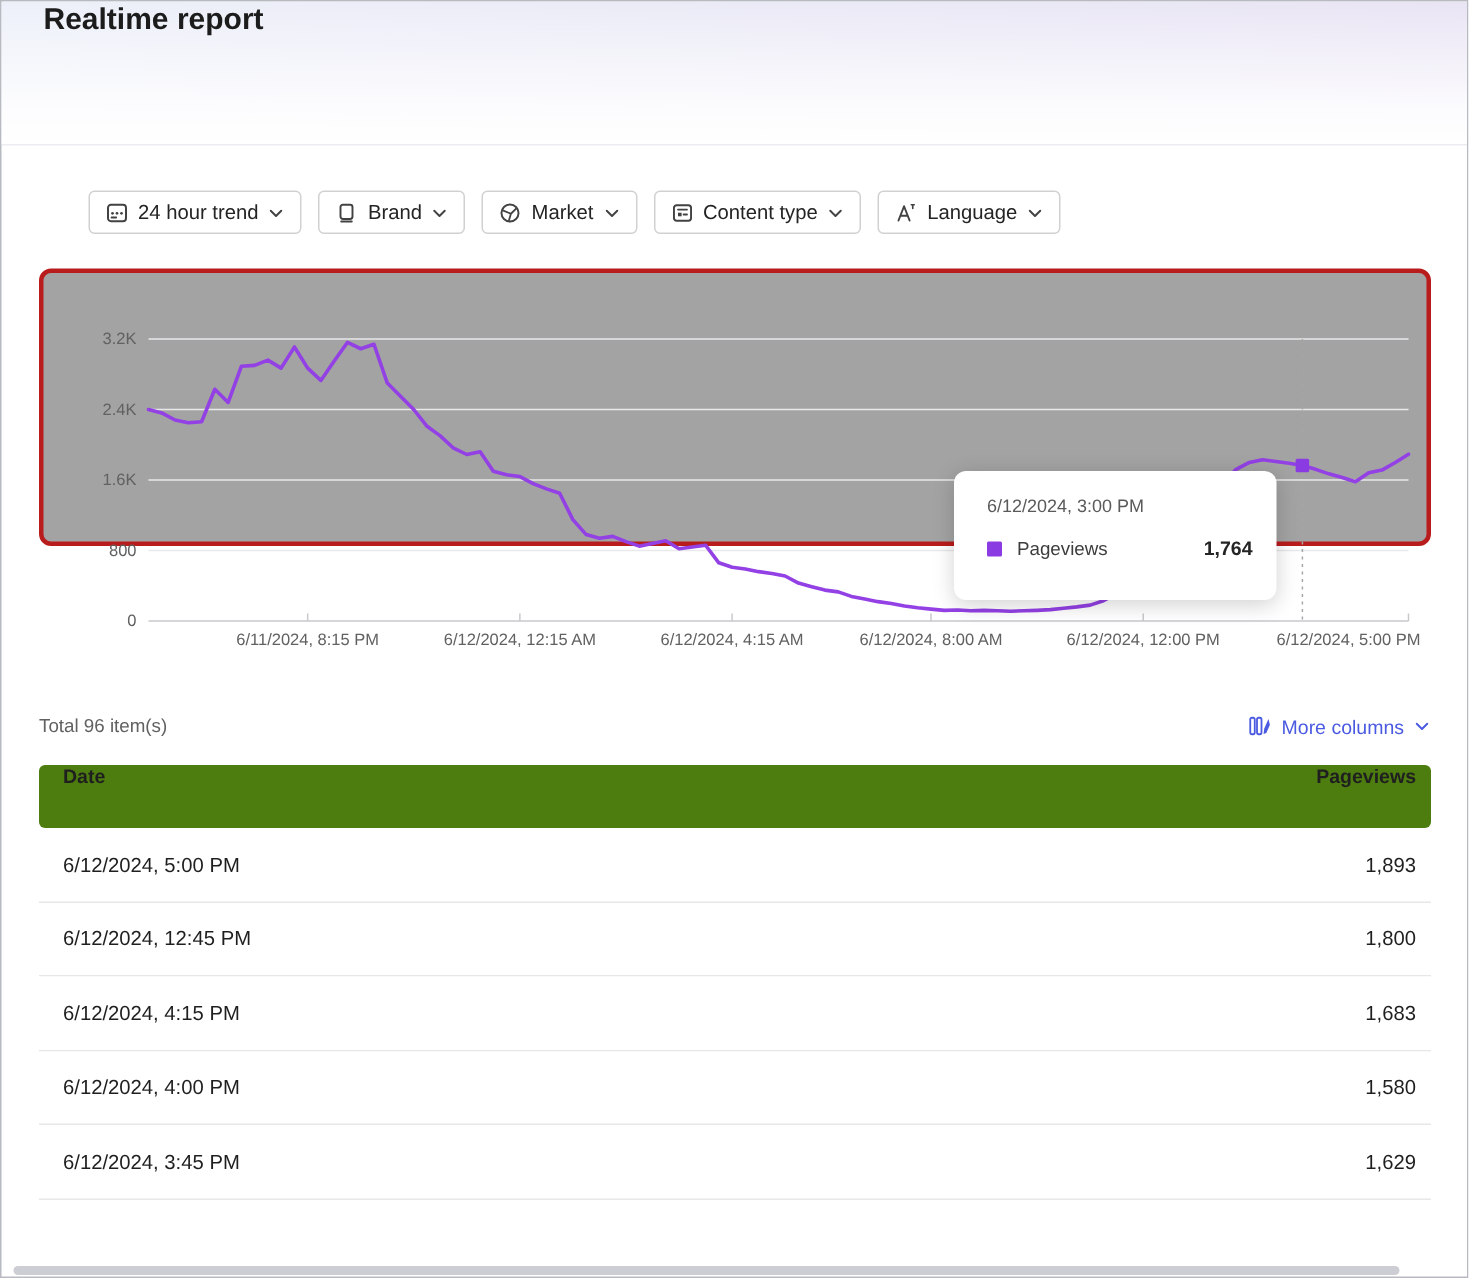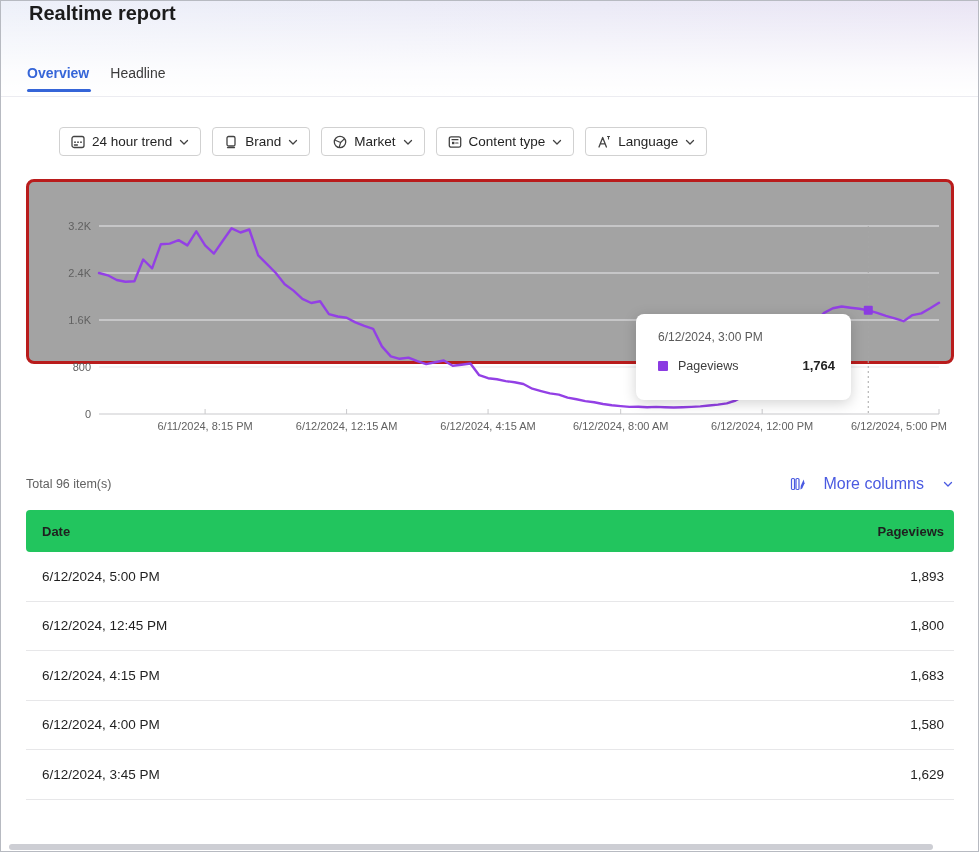--- a/index.html
+++ b/index.html
@@ -31,49 +31,40 @@
     box-shadow:0 3px 14px rgba(0,0,0,.18);box-sizing:border-box;padding:16px 16px 0 22px;z-index:5;}
   .tt-title{font-size:12px;color:#5a5a5a;}
   .tt-row{display:flex;align-items:center;margin-top:14px;}
   .tt-swatch{width:10px;height:10px;border-radius:1px;background:#8b3be2;}
   .tt-series{margin-left:10px;font-size:12.5px;color:#3d3d3d;}
   .tt-value{margin-left:auto;font-size:13px;font-weight:700;color:#242424;}
 
   
   .table-toolbar{position:absolute;left:25px;top:471px;width:928px;height:24px;display:flex;align-items:center;justify-content:space-between;}
   .total-text{font-size:12.5px;color:#616161;}
-  .more-columns{display:flex;align-items:center;gap:18px;color:#4a5ae1;font-size:16px;cursor:pointer;}
+  .more-columns{display:flex;align-items:center;gap:6px;color:#4a5ae1;font-size:13px;cursor:pointer;}
 
   
   .data-table{position:absolute;left:25px;top:509px;width:928px;}
-  .thead{display:flex;align-items:center;height:42px;background:#22c55e;border-radius:4px;}
+  .thead{display:flex;align-items:flex-start;height:42px;background:#4d7c0f;border-radius:4px;}
   .th-date{padding-left:16px;font-size:13px;font-weight:700;color:#1f1f1f;}
   .th-views{margin-left:auto;padding-right:10px;font-size:13px;font-weight:700;color:#1f1f1f;}
   .trow{display:flex;align-items:center;height:48.5px;border-bottom:1px solid #e7e7e9;background:#fff;}
   .tcell-date{padding-left:16px;font-size:13.5px;color:#1f1f1f;}
   .tcell-views{margin-left:auto;padding-right:10px;font-size:13.5px;color:#1f1f1f;}
 
   .h-scrollbar{position:absolute;left:8px;bottom:1px;width:924px;height:6px;border-radius:3px;background:#cdced4;}
 </style>
 </head>
 <body>
 
 <div class="screen">
 
   <div class="header-band">
     <div class="page-title">Realtime report</div>
-    <div class="tabs">
-      <div class="tab active">
-        <span>Overview</span>
-        <div class="tab-underline"></div>
-      </div>
-      <div class="tab">
-        <span>Headline</span>
-      </div>
-    </div>
   </div>
 
   <div class="filters">
     <div class="filter-btn">
       <svg width="16" height="16" viewBox="0 0 16 16">
         <rect x="2" y="2.5" width="12" height="11" rx="2" fill="none" stroke="#424242" stroke-width="1.3"></rect>
         <circle cx="5" cy="8.2" r="0.9" fill="#424242"></circle>
           <circle cx="8" cy="8.2" r="0.9" fill="#424242"></circle>
           <circle cx="11" cy="8.2" r="0.9" fill="#424242"></circle>
         <line x1="4.4" y1="11" x2="7.4" y2="11" stroke="#424242" stroke-width="1.3" stroke-linecap="round"></line>

